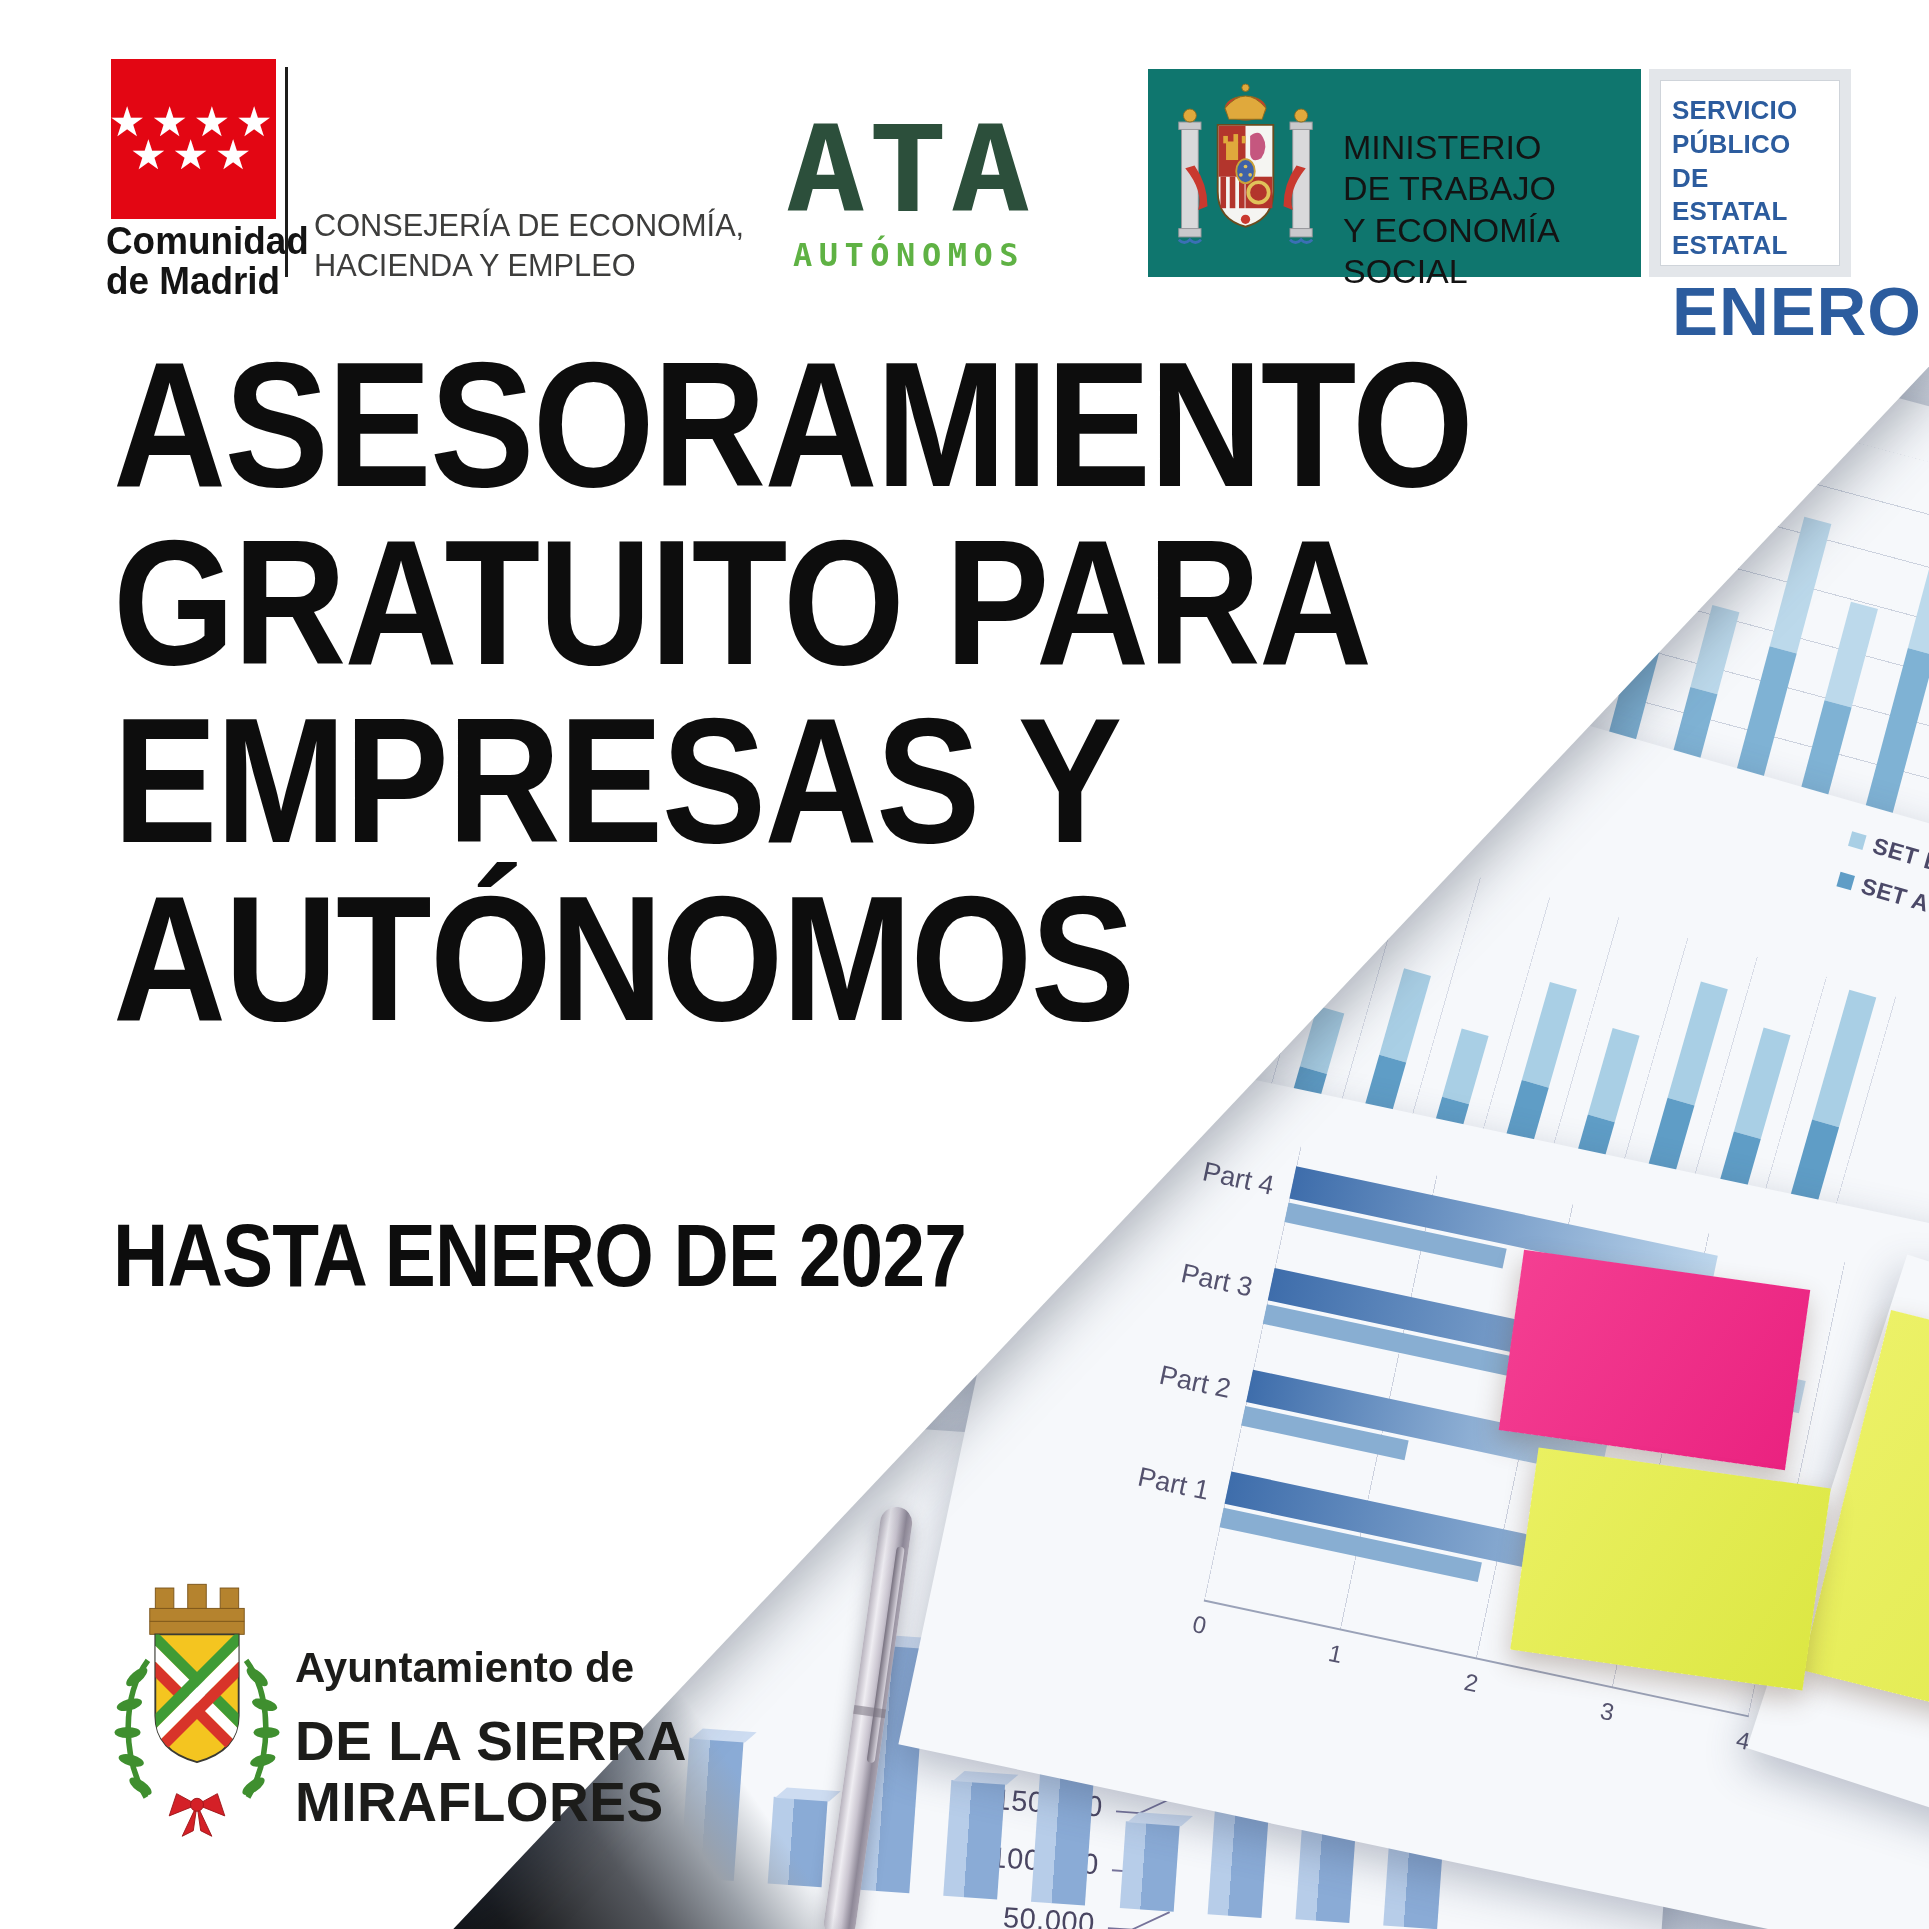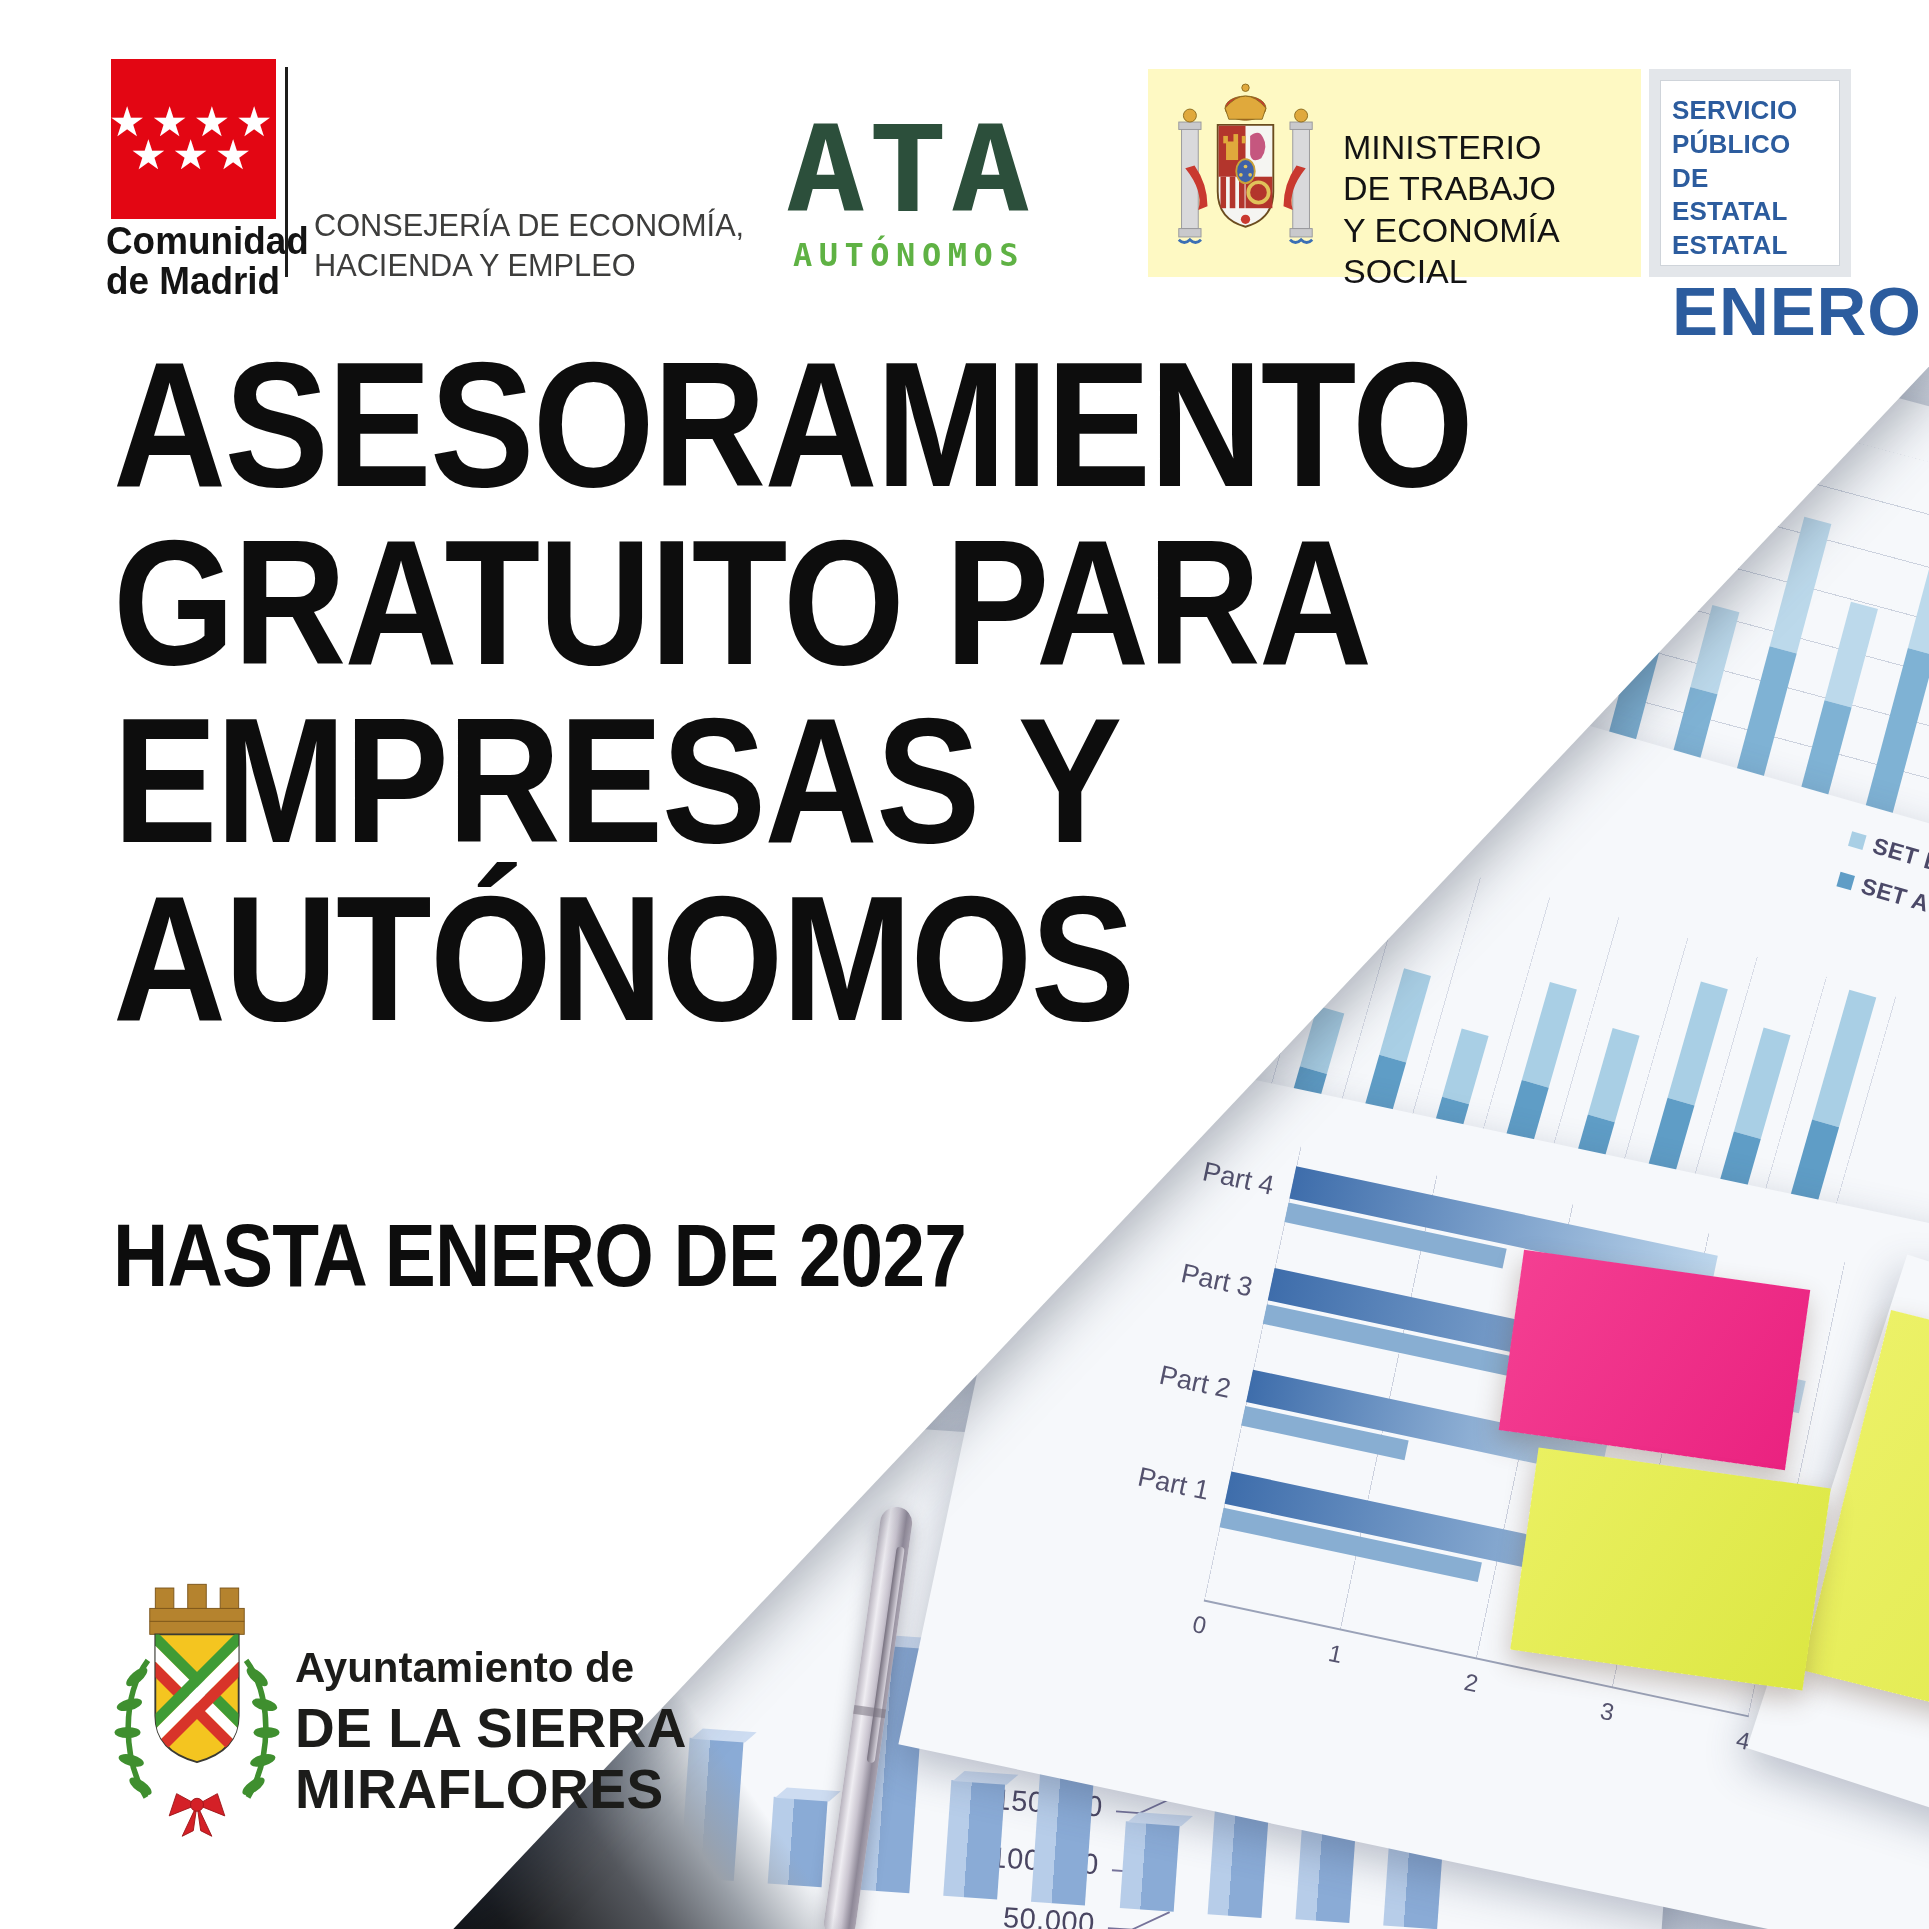--- a/index.html
+++ b/index.html
@@ -89,37 +89,37 @@
   .flag .r1{color:#fff;font-size:41px;letter-spacing:5.6px;line-height:.9}
   .flag .r2{color:#fff;font-size:41px;letter-spacing:5.6px;line-height:.9;margin-top:-3.7px}
   .cm-name{position:absolute;left:106px;top:221px;font-size:38px;font-weight:700;line-height:1.06;color:#141414;transform:scaleX(.97);transform-origin:left top}
   .vdiv{position:absolute;left:285px;top:67px;width:2.8px;height:210px;background:#1d1d1b}
   .consejeria{position:absolute;left:314px;top:206px;font-size:32px;line-height:1.24;color:#3d3d3c;transform:scaleX(.96);transform-origin:left top}
 
   .ata{position:absolute;left:742px;top:111px;width:334px;text-align:center}
   .ata .big{font-family:"DejaVu Sans Mono",monospace;font-weight:700;font-size:119px;line-height:1;color:#2c4f3b;letter-spacing:1.9px;transform:scaleX(1.12);transform-origin:center top;display:block}
   .ata .word{font-family:"DejaVu Sans Mono",monospace;font-weight:700;font-size:32px;color:#5fb244;letter-spacing:6.5px;display:block;margin-top:5.6px}
 
-  .ministerio{position:absolute;left:1148px;top:69px;width:493px;height:208px;background:#fef9c3}
+  .ministerio{position:absolute;left:1148px;top:69px;width:493px;height:208px;background:#0f766e}
   .min-text{position:absolute;left:195px;top:58px;font-size:34px;line-height:1.22;font-weight:500;color:#131313}
   .coat{position:absolute;left:28px;top:11px}
 
   .sepe-wrap{position:absolute;left:1649px;top:69px;width:202px;height:208px;background:#e3e6ea;box-sizing:border-box;padding:11px}
   .sepe-box{width:100%;height:100%;background:#fff;border:0.9px solid #cfd4da;box-sizing:border-box;padding:13px 11px;display:flex;flex-direction:column}
   .sepe-box .l{font-size:26px;font-weight:700;color:#2c5c9e;line-height:1.3;letter-spacing:0.2px}
   .sepe-rule{width:92%;height:3.7px;background:#2c5c9e;margin:11px 0 1.9px}
   .sepe-big{font-size:69px;font-weight:700;color:#2c5c9e;letter-spacing:0.9px;line-height:1.05}
 
   .headline{position:absolute;left:113px;top:336px;font-size:178px;font-weight:900;line-height:178px;
      letter-spacing:-1.9px;color:#0d0d0d;transform:scaleX(.88);transform-origin:left top;white-space:nowrap}
   .sub{position:absolute;left:113px;top:1204px;font-size:89px;font-weight:800;letter-spacing:-0.9px;color:#0d0d0d;
      transform:scaleX(.86);transform-origin:left top;white-space:nowrap}
 
   .muni-text{position:absolute;left:295px;top:1644px;color:#1c1c1a}
-  .muni-text .t1{font-size:42px;font-weight:600;margin-bottom:6px}
+  .muni-text .t1{font-size:42px;font-weight:600;margin-bottom:19px}
   .muni-text .t2{font-size:55px;font-weight:800;line-height:1.1;letter-spacing:0.5px}
   .crest{position:absolute;left:109px;top:1575px}
 </style>
 </head>
 <body>
 
 <div class="canvas">
 
   <div class="photo">
 

